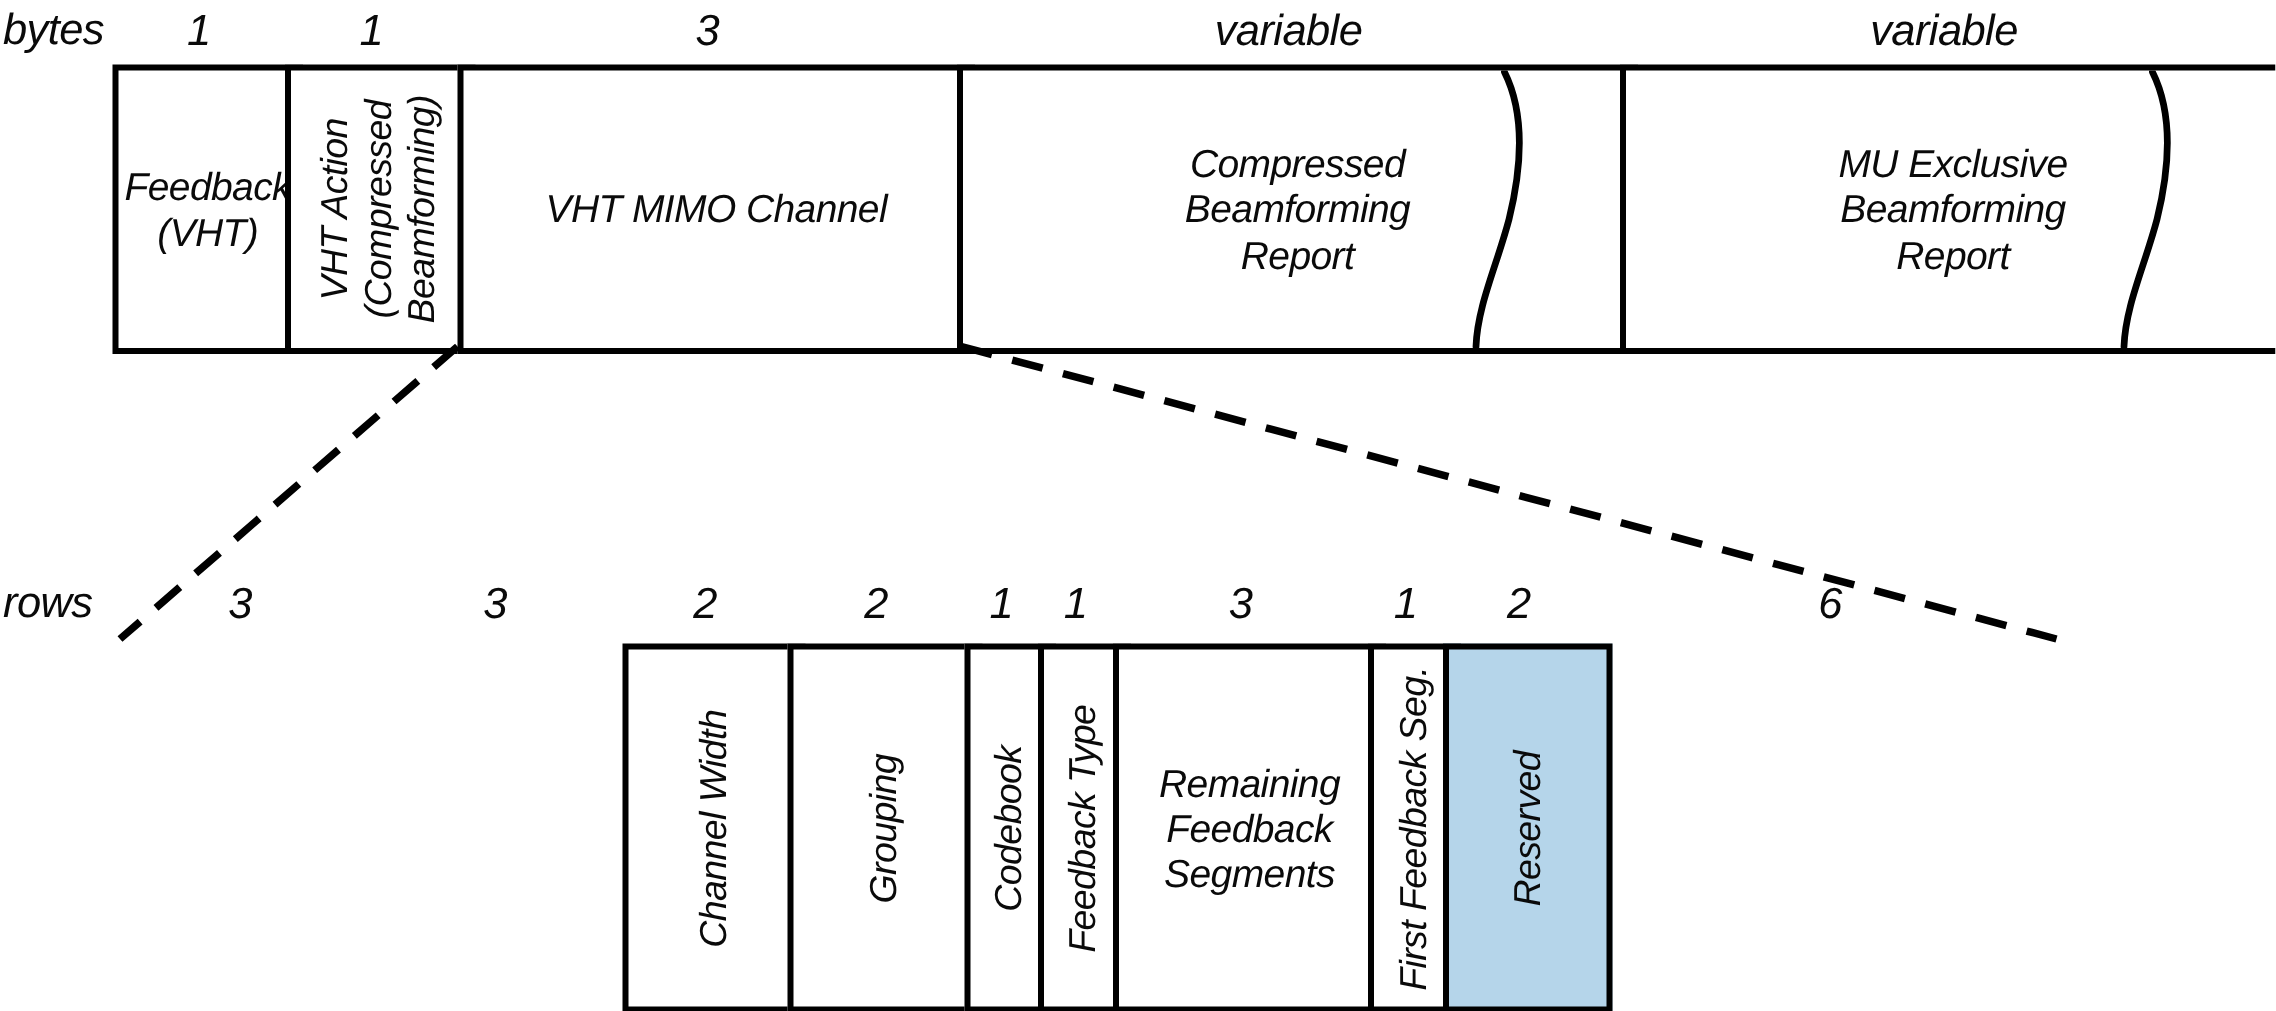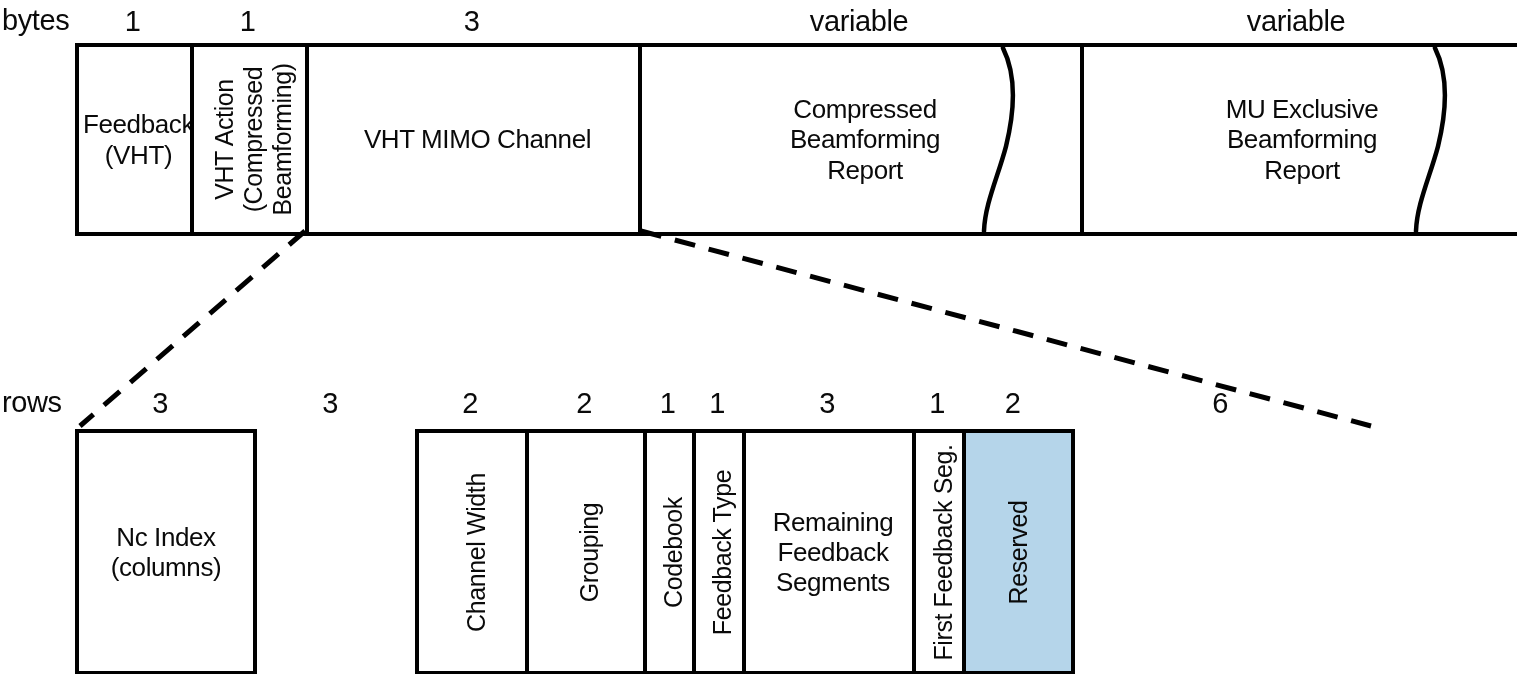--- a/index.html
+++ b/index.html
@@ -1,18 +1,18 @@
 <!DOCTYPE html>
 <html><head>
 <meta charset="utf-8">
 <style>
   html,body{margin:0;padding:0;background:#ffffff;}
   .canvas{
     position:relative;width:1517px;height:674px;background:#ffffff;
-    font-family:"Liberation Sans",sans-serif;color:#0a0a0a;overflow:hidden;
+    font-family:"Liberation Sans",sans-serif;color:#0a0a0a;overflow:hidden;font-style:italic;
   }
   .unit{position:absolute;font-size:29px;letter-spacing:-0.4px;}
   .size-label{
     position:absolute;text-align:center;font-size:29px;letter-spacing:-0.4px;height:36px;
     display:flex;align-items:flex-end;justify-content:center;
   }
   .field{
     position:absolute;border:4px solid #000;background:#fff;
     display:flex;align-items:center;justify-content:center;text-align:center;
   }
@@ -80,24 +80,20 @@
   <div class="size-label" style="left:245px;top:384px;width:170px">3</div>
   <div class="size-label" style="left:415px;top:384px;width:110px">2</div>
   <div class="size-label" style="left:525px;top:384px;width:118px">2</div>
   <div class="size-label" style="left:643px;top:384px;width:49px">1</div>
   <div class="size-label" style="left:692px;top:384px;width:50px">1</div>
   <div class="size-label" style="left:742px;top:384px;width:170px">3</div>
   <div class="size-label" style="left:912px;top:384px;width:50px">1</div>
   <div class="size-label" style="left:962px;top:384px;width:101px">2</div>
   <div class="size-label" style="left:1063px;top:384px;width:314px">6</div>
 
-  <div class="field" style="left:75px;top:429px;width:174px;height:238px">
-    <div class="flabel">Nc Index
-(columns)</div>
-  </div>
 
 
   <div class="field vert" style="left:415px;top:429px;width:114px;height:238px">
     <div class="flabel oneline">Channel Width</div>
   </div>
 
   <div class="field vert" style="left:525px;top:429px;width:122px;height:238px">
     <div class="flabel oneline">Grouping</div>
   </div>
 

